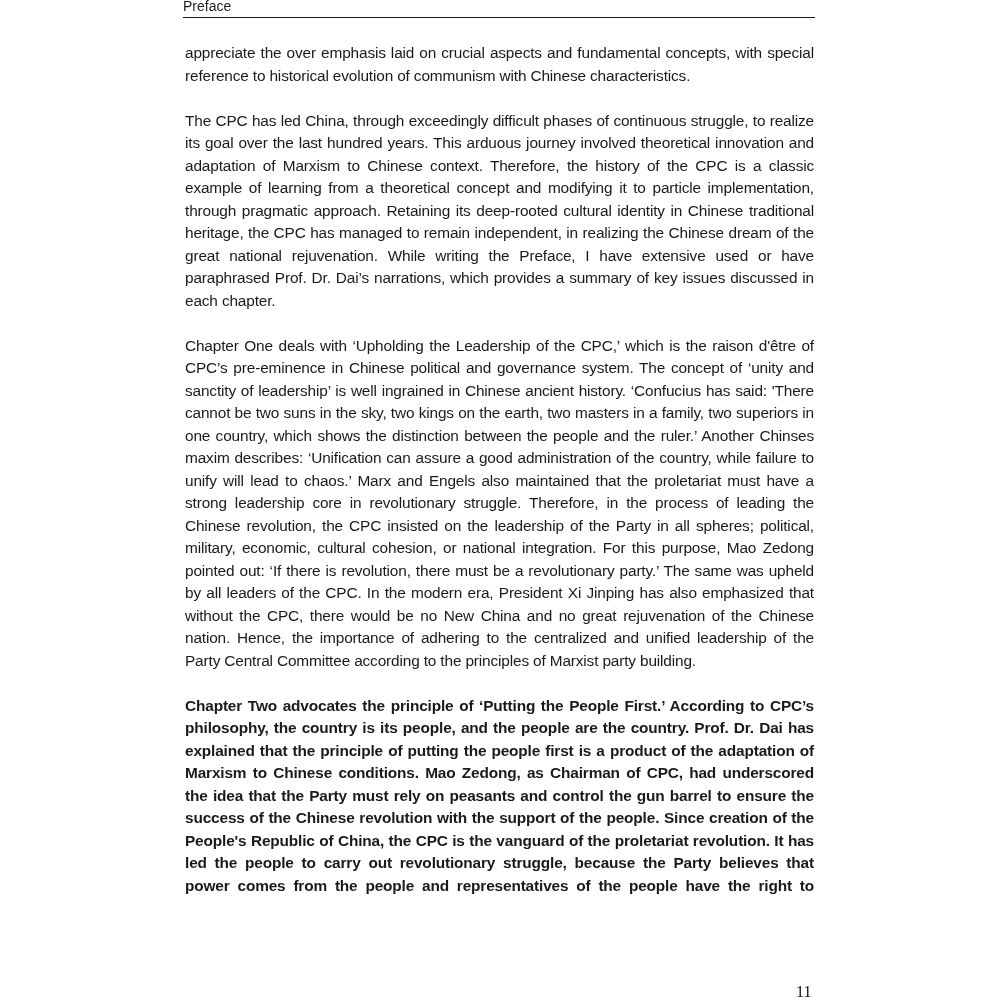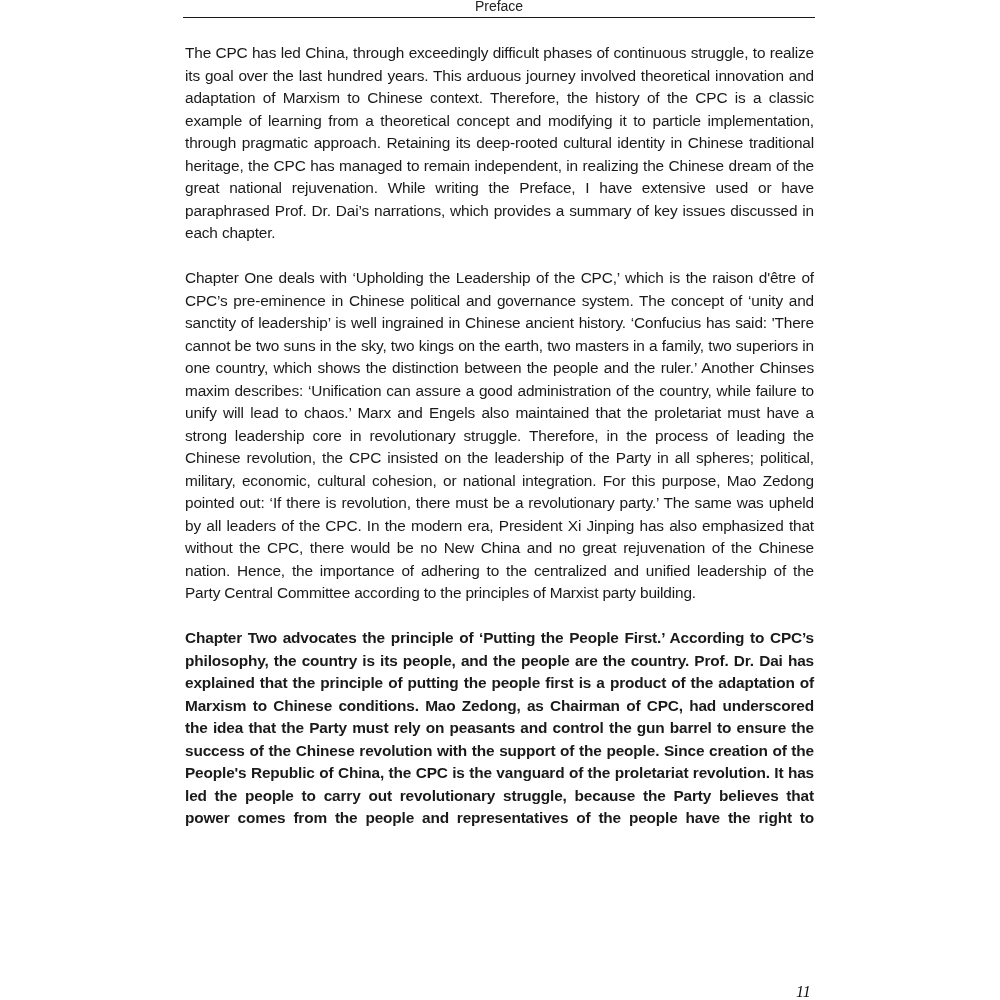--- a/index.html
+++ b/index.html
@@ -14,21 +14,21 @@
       overflow: hidden;
       color: #1a1a1a;
     }
     .running-header {
       position: absolute;
       left: 183px;
       top: 0;
       width: 632px;
       height: 17px;
       border-bottom: 1.5px solid #1a1a1a;
-      text-align: center;
+      text-align: left;
       font-family: "Liberation Sans", sans-serif;
       font-size: 14px;
       line-height: 13px;
       color: #222;
     }
     .body-text {
       position: absolute;
       left: 185px;
       top: 42px;
       width: 629px;
@@ -48,29 +48,29 @@
       font-weight: bold;
     }
     .page-number {
       position: absolute;
       left: 796px;
       top: 984px;
       font-family: "Liberation Serif", serif;
       font-size: 16px;
       line-height: 16px;
       color: #111;
-      font-style: italic;
     }
   </style>
 </head>
 <body>
 
 <div class="running-header">
   <span>Preface</span>
 </div>
 
 <div class="body-text">
+  <p>appreciate the over emphasis laid on crucial aspects and fundamental concepts, with special reference to historical evolution of communism with Chinese characteristics.</p>
   <p>The CPC has led China, through exceedingly difficult phases of continuous struggle, to realize its goal over the last hundred years. This arduous journey involved theoretical innovation and adaptation of Marxism to Chinese context. Therefore, the history of the CPC is a classic example of learning from a theoretical concept and modifying it to particle implementation, through pragmatic approach. Retaining its deep-rooted cultural identity in Chinese traditional heritage, the CPC has managed to remain independent, in realizing the Chinese dream of the great national rejuvenation. While writing the Preface, I have extensive used or have paraphrased Prof. Dr. Dai’s narrations, which provides a summary of key issues discussed in each chapter.</p>
   <p>Chapter One deals with ‘Upholding the Leadership of the CPC,’ which is the raison d'être of CPC’s pre-eminence in Chinese political and governance system. The concept of ‘unity and sanctity of leadership’ is well ingrained in Chinese ancient history. ‘Confucius has said: 'There cannot be two suns in the sky, two kings on the earth, two masters in a family, two superiors in one country, which shows the distinction between the people and the ruler.’ Another Chinses maxim describes: ‘Unification can assure a good administration of the country, while failure to unify will lead to chaos.’ Marx and Engels also maintained that the proletariat must have a strong leadership core in revolutionary struggle. Therefore, in the process of leading the Chinese revolution, the CPC insisted on the leadership of the Party in all spheres; political, military, economic, cultural cohesion, or national integration. For this purpose, Mao Zedong pointed out: ‘If there is revolution, there must be a revolutionary party.’ The same was upheld by all leaders of the CPC. In the modern era, President Xi Jinping has also emphasized that without the CPC, there would be no New China and no great rejuvenation of the Chinese nation. Hence, the importance of adhering to the centralized and unified leadership of the Party Central Committee according to the principles of Marxist party building.</p>
   <p class="continued">Chapter Two advocates the principle of ‘Putting the People First.’ According to CPC’s philosophy, the country is its people, and the people are the country. Prof. Dr. Dai has explained that the principle of putting the people first is a product of the adaptation of Marxism to Chinese conditions. Mao Zedong, as Chairman of CPC, had underscored the idea that the Party must rely on peasants and control the gun barrel to ensure the success of the Chinese revolution with the support of the people. Since creation of the People's Republic of China, the CPC is the vanguard of the proletariat revolution. It has led the people to carry out revolutionary struggle, because the Party believes that power comes from the people and representatives of the people have the right to</p>
 </div>
 
 <div class="page-number">11</div>
 
 </body></html>

